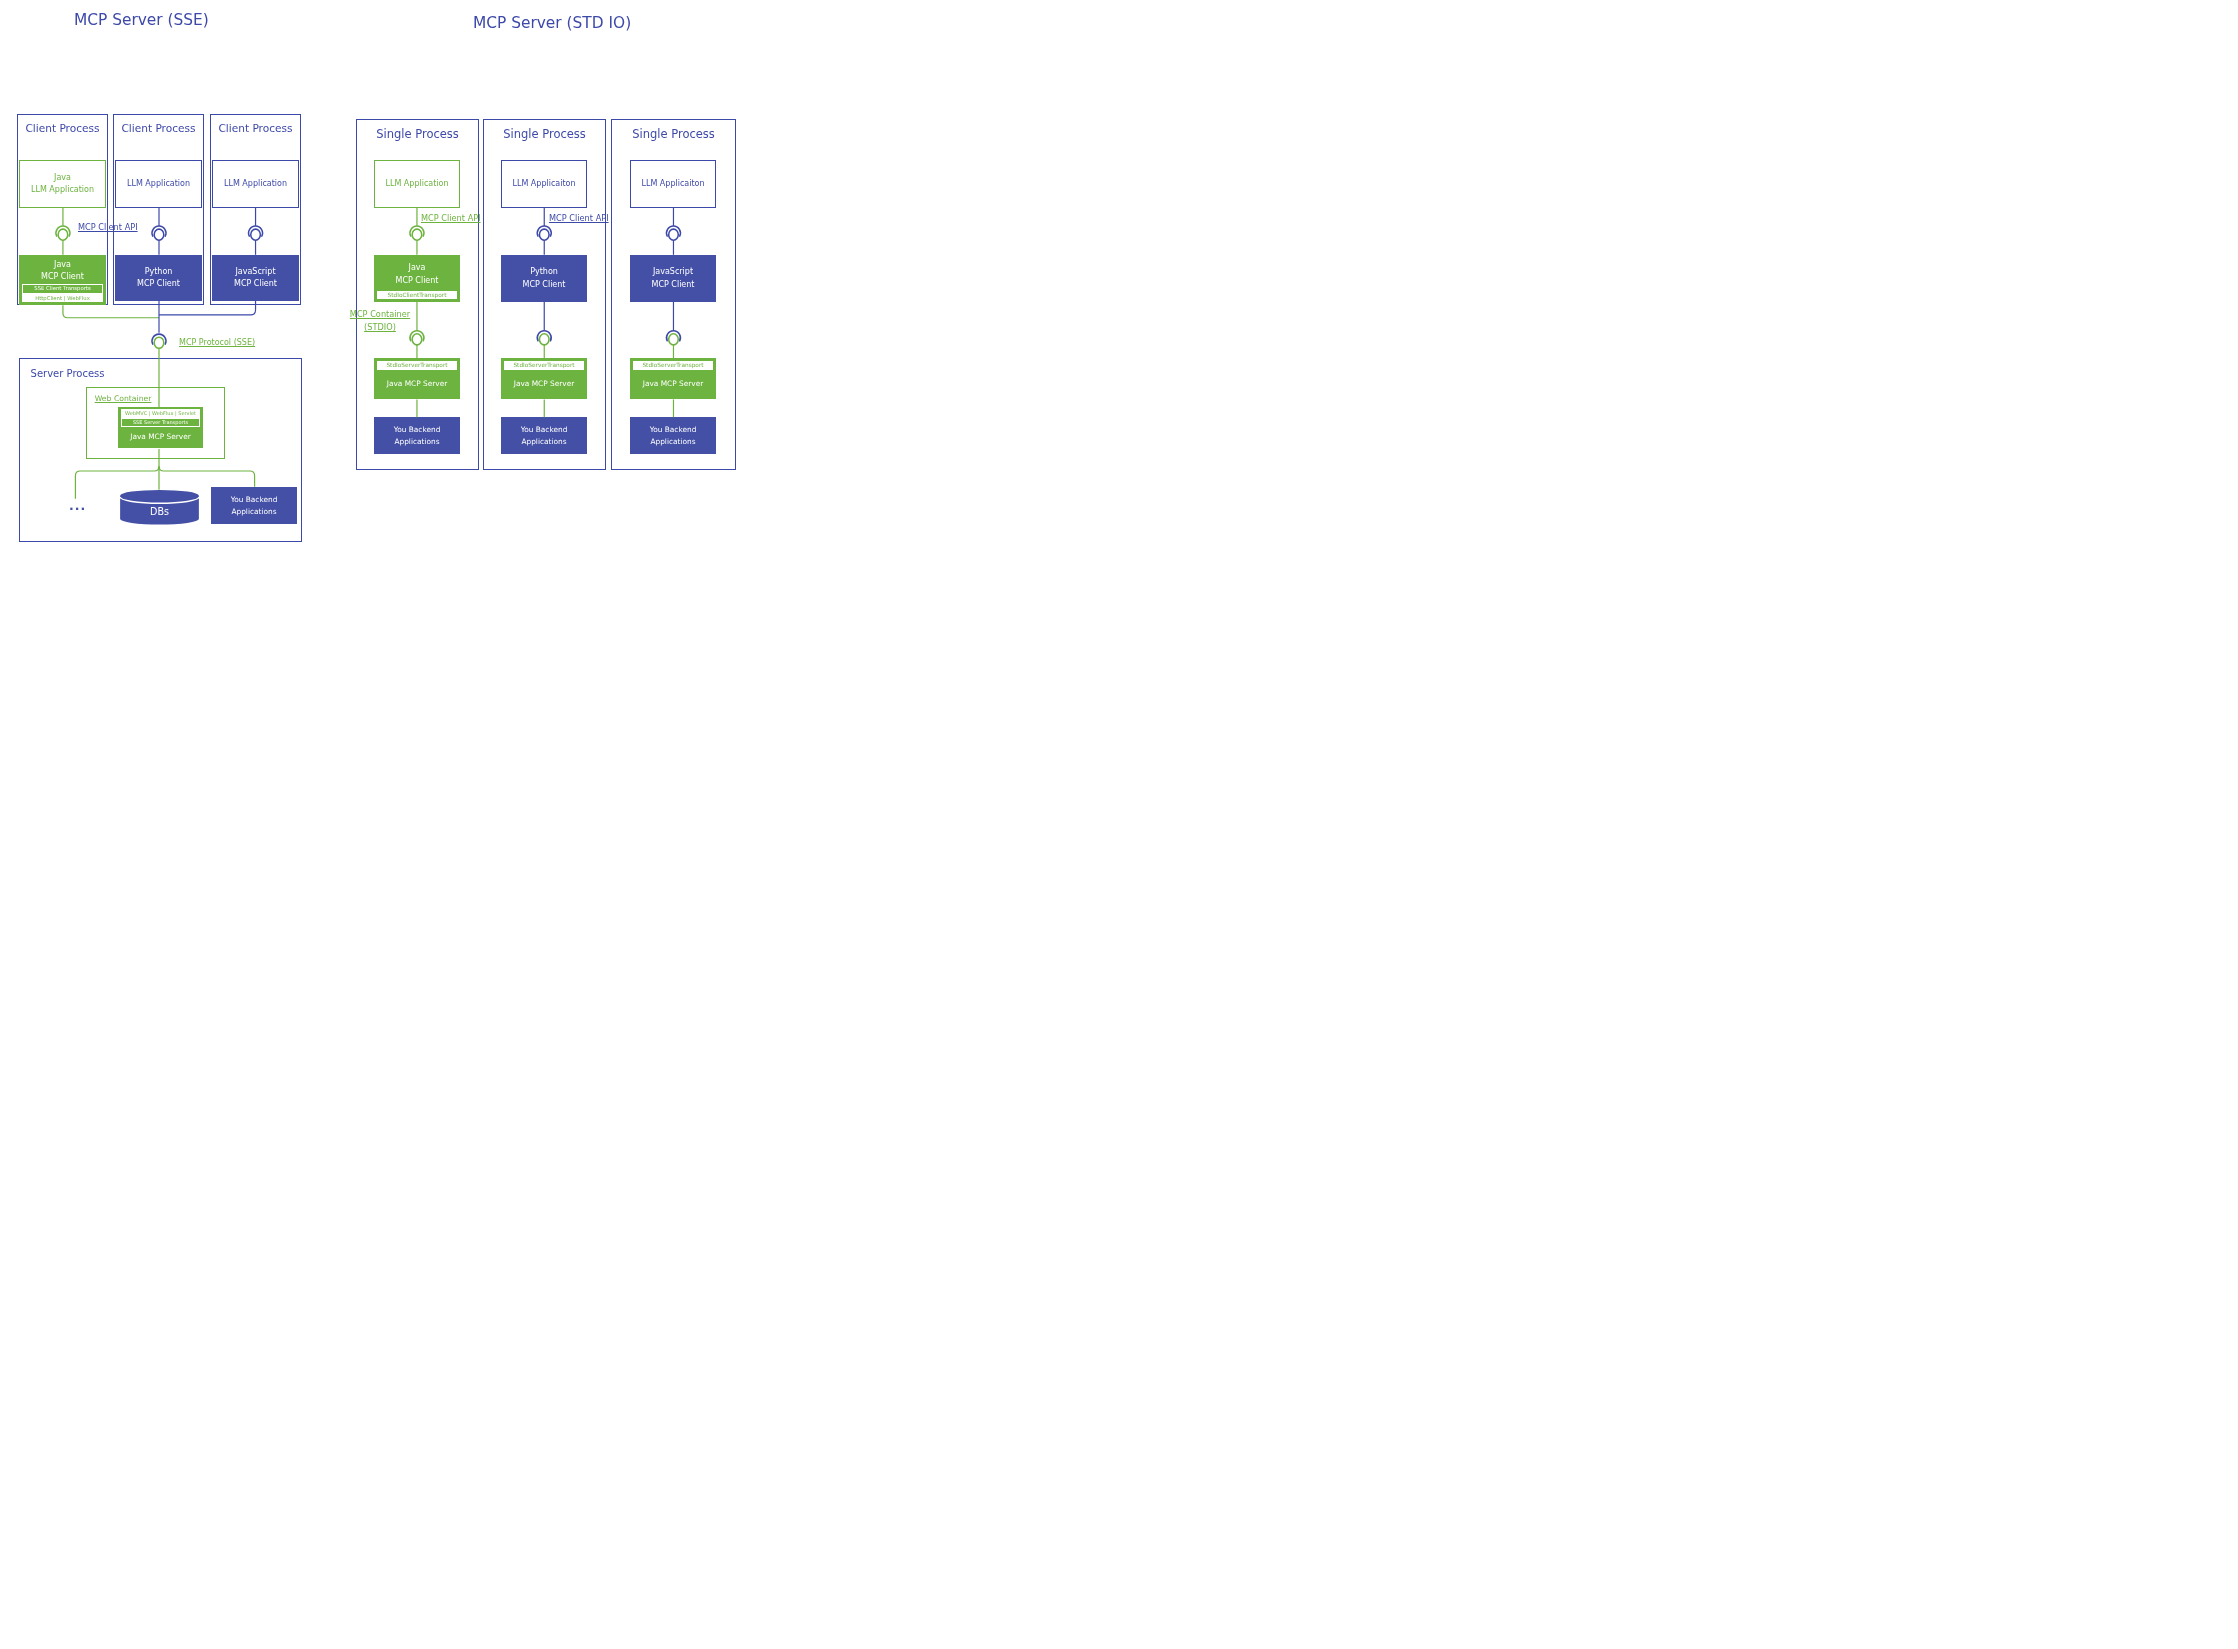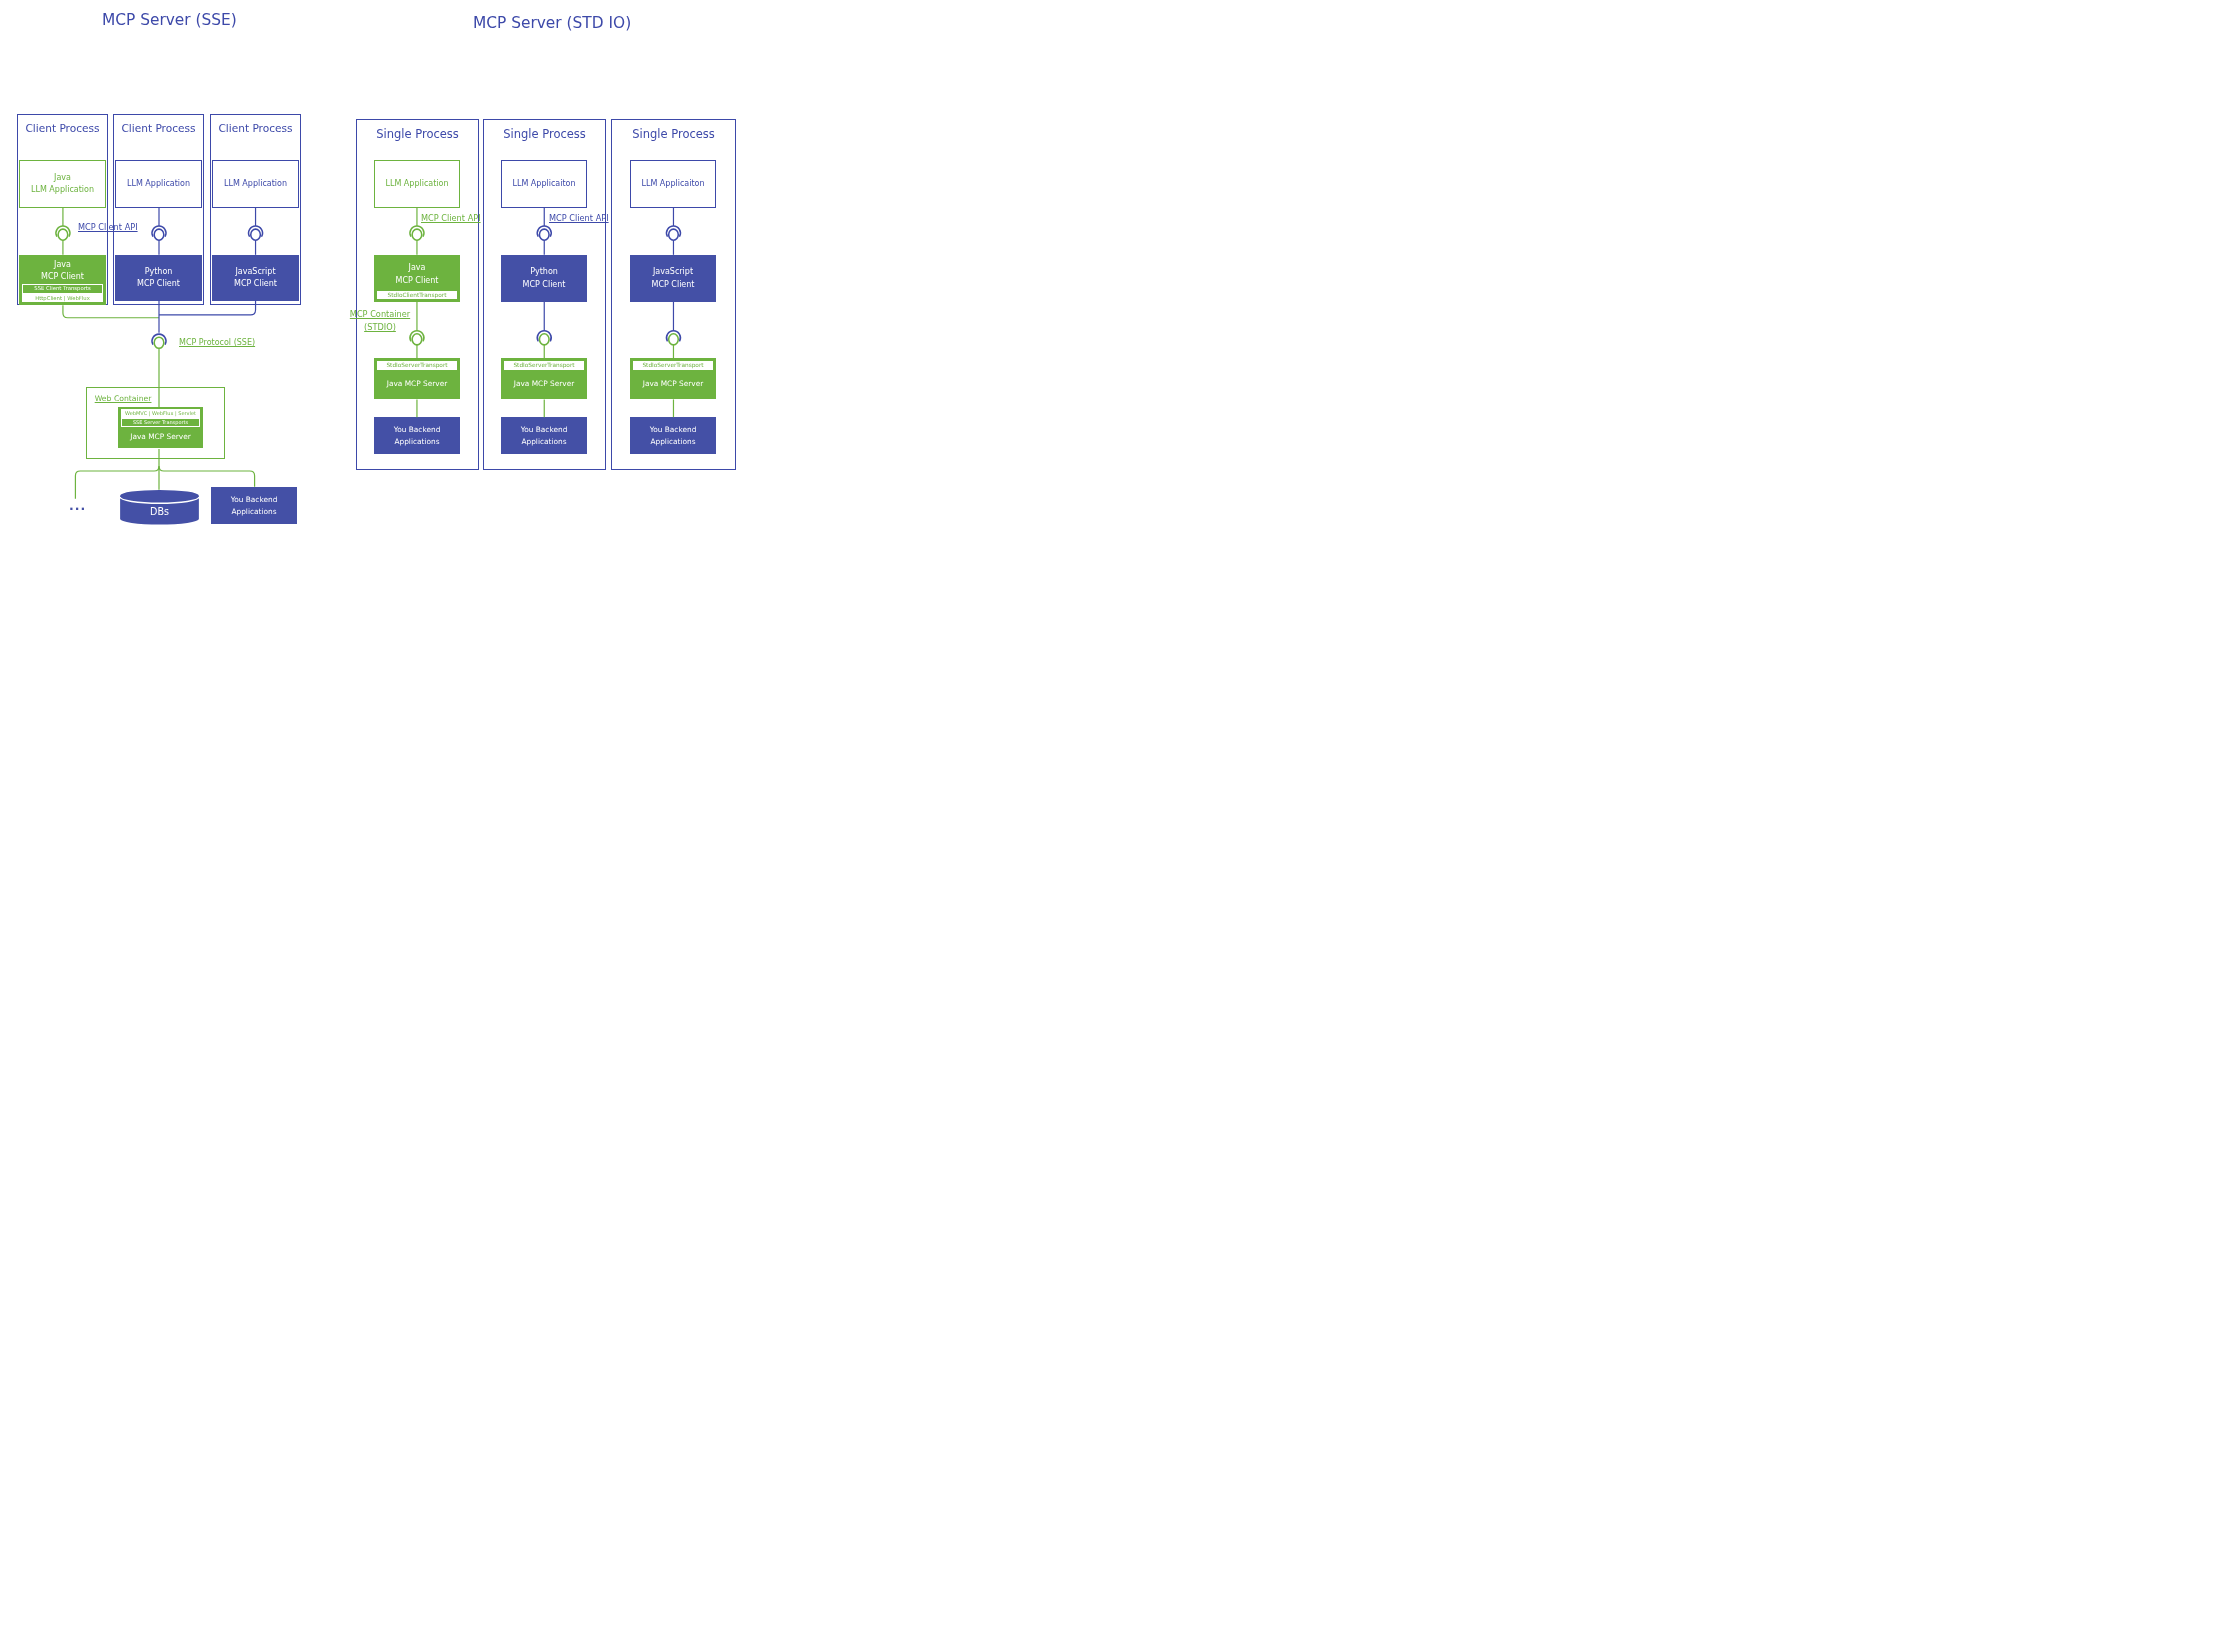--- a/index.html
+++ b/index.html
@@ -47,21 +47,21 @@
   .ball-blue{stroke:var(--blue);stroke-width:3.2;fill:#fff;}
   .ball-green{stroke:var(--green);stroke-width:3.2;fill:#fff;}
 </style>
 </head>
 <body>
 
 <div class="canvas">
 
   <div class="box-layer">
 
-    <div class="abs diagram-title" style="left:74px;top:10.6px;margin-left:28px;">MCP Server (SSE)</div>
+    <div class="abs diagram-title" style="left:74px;top:10.6px;">MCP Server (SSE)</div>
     <div class="abs diagram-title" style="left:473px;top:14.4px;">MCP Server (STD IO)</div>
 
     <div class="abs procbox" style="left:17px;top:114px;width:91px;height:191px;">
       <div class="proc-title sm">Client Process</div>
     </div>
     <div class="abs procbox" style="left:113px;top:114px;width:91px;height:191px;">
       <div class="proc-title sm">Client Process</div>
     </div>
     <div class="abs procbox" style="left:210px;top:114px;width:91px;height:191px;">
       <div class="proc-title sm">Client Process</div>
@@ -92,20 +92,23 @@
       <div>Python</div>
       <div>MCP Client</div>
     </div>
     <div class="abs fillbox blue" style="left:212px;top:255px;width:87px;height:46px;">
       <div>JavaScript</div>
       <div>MCP Client</div>
     </div>
 
     <div class="abs lbl green" style="left:179px;top:338px;font-size:8px;">MCP Protocol (SSE)</div>
 
+    <div class="abs procbox" style="left:19px;top:358px;width:283px;height:184px;">
+      <div class="sp-title" style="margin:8.6px 0 0 10.6px;">Server Process</div>
+    </div>
 
     <div class="abs wc-box" style="left:86px;top:387px;width:139px;height:72px;">
       <div class="wc-title">Web Container</div>
     </div>
 
     <div class="abs fillbox green" style="left:118px;top:407px;width:85px;height:41px;padding:2.4px 0 1.9px 0;z-index:3;">
       <div class="strip white" style="font-size:5px;line-height:8.2px;">WebMVC | WebFlux | Servlet</div>
       <div class="strip outline" style="font-size:5px;line-height:7.2px;">SSE Server Transports</div>
       <div class="lines" style="font-size:7.4px;">
         <div>Java MCP Server</div>

